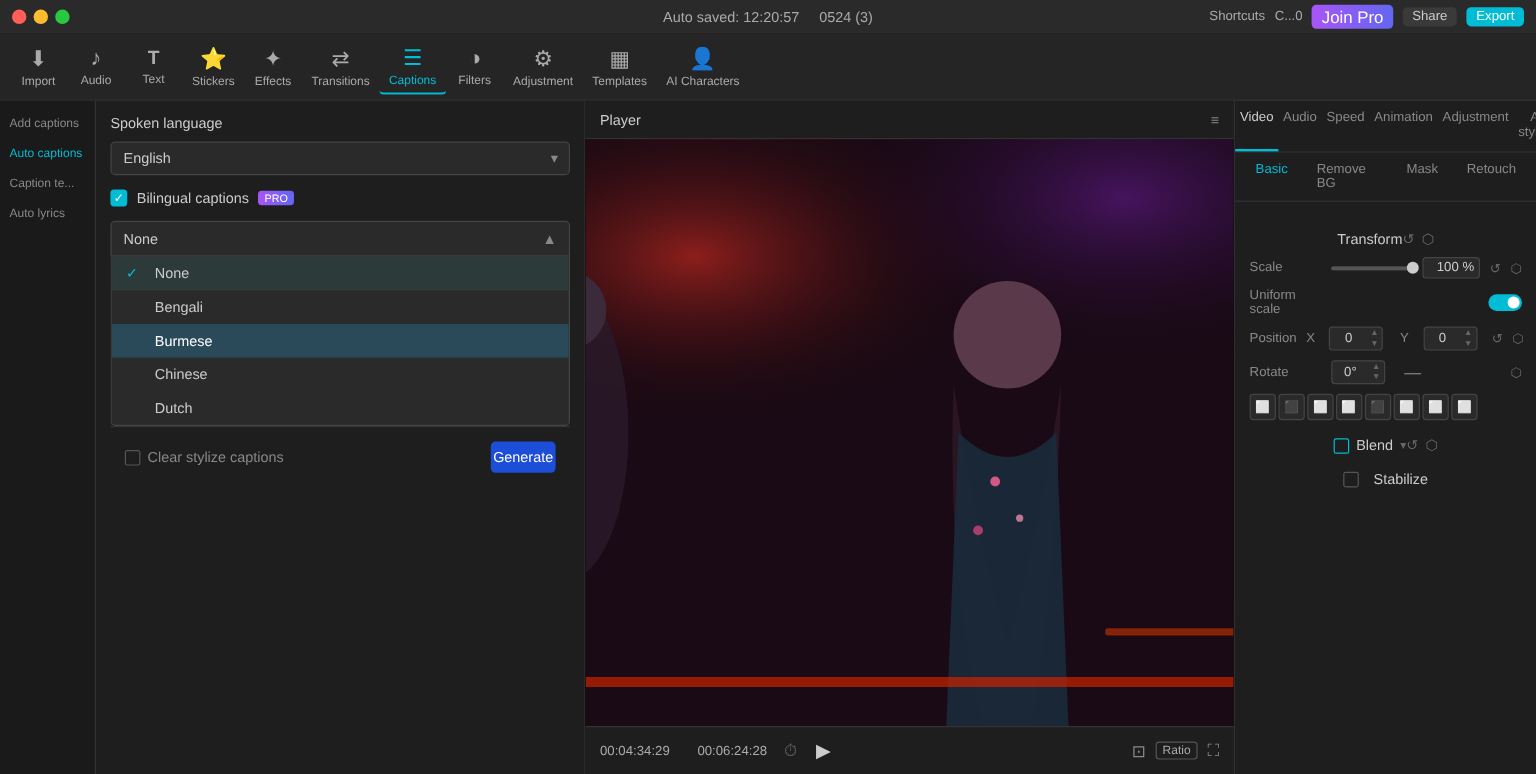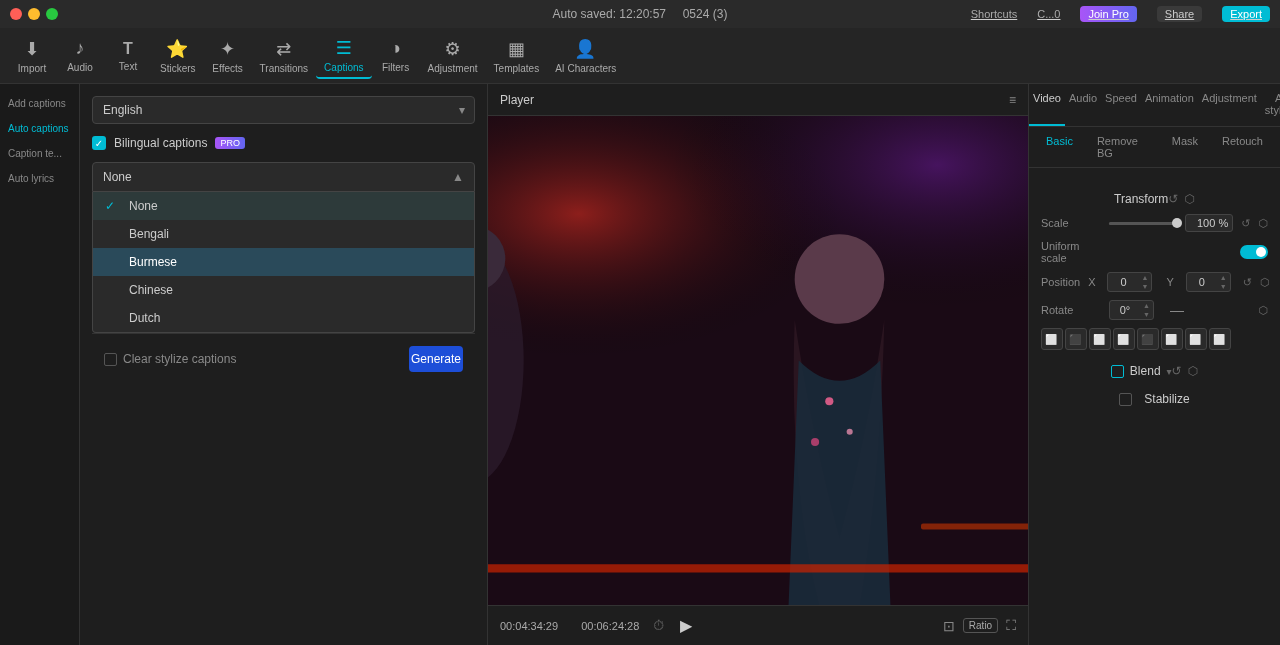--- a/index.html
+++ b/index.html
@@ -6,23 +6,23 @@
     body { width: 1280px; height: 645px; background: #1a1a1a; color: #ccc; font-family: -apple-system, BlinkMacSystemFont, 'Helvetica Neue', Arial, sans-serif; font-size: 12px; overflow: hidden; }
 
     
     .titlebar { height: 28px; background: #2a2a2a; display: flex; align-items: center; padding: 0 10px; position: relative; }
     .titlebar-buttons { display: flex; gap: 6px; }
     .tb-btn { width: 12px; height: 12px; border-radius: 50%; }
     .tb-close { background: #ff5f57; }
     .tb-min { background: #febc2e; }
     .tb-max { background: #28c840; }
     .titlebar-title { position: absolute; left: 50%; transform: translateX(-50%); font-size: 12px; color: #aaa; }
-    .titlebar-right { margin-left: auto; display: flex; align-items: center; gap: 20px; text-decoration: underline; }
+    .titlebar-right { margin-left: auto; display: flex; align-items: center; gap: 8px; }
     .titlebar-right-item { font-size: 11px; color: #aaa; display: flex; align-items: center; gap: 3px; }
-    .join-pro { background: linear-gradient(90deg, #a855f7, #6366f1); color: white; padding: 2px 8px; border-radius: 4px; font-size: 11px; }
+    .join-pro { background: linear-gradient(90deg, #a855f7, #6366f1); color: white; padding: 2px 8px; border-radius: 4px; font-size: 14px; }
     .share-btn { background: #3a3a3a; color: #ccc; padding: 2px 8px; border-radius: 4px; font-size: 11px; }
     .export-btn { background: #00bcd4; color: white; padding: 2px 8px; border-radius: 4px; font-size: 11px; }
 
     
     .main-toolbar { height: 56px; background: #252525; display: flex; align-items: center; padding: 0 8px; border-bottom: 1px solid #333; }
     .toolbar-item { display: flex; flex-direction: column; align-items: center; gap: 3px; padding: 4px 8px; cursor: pointer; color: #aaa; font-size: 10px; border-radius: 4px; min-width: 48px; }
     .toolbar-item.active { color: #00bcd4; }
     .toolbar-icon { font-size: 18px; }
 
     
@@ -189,20 +189,21 @@
       <div class="left-sidebar">
         <div class="sidebar-nav">
           <div class="sidebar-nav-item">Add captions</div>
           <div class="sidebar-nav-item active" style="color:#00bcd4;">Auto captions</div>
           <div class="sidebar-nav-item">Caption te...</div>
           <div class="sidebar-nav-item">Auto lyrics</div>
         </div>
       </div>
 
       <div class="captions-panel">
+        <div class="spoken-lang-label">Spoken language</div>
 
         <div class="select-wrapper">
           <select class="lang-select">
             <option>English</option>
           </select>
         </div>
 
         <div class="bilingual-row">
           <div class="checkbox">
             <span class="checkbox-check">✓</span>

